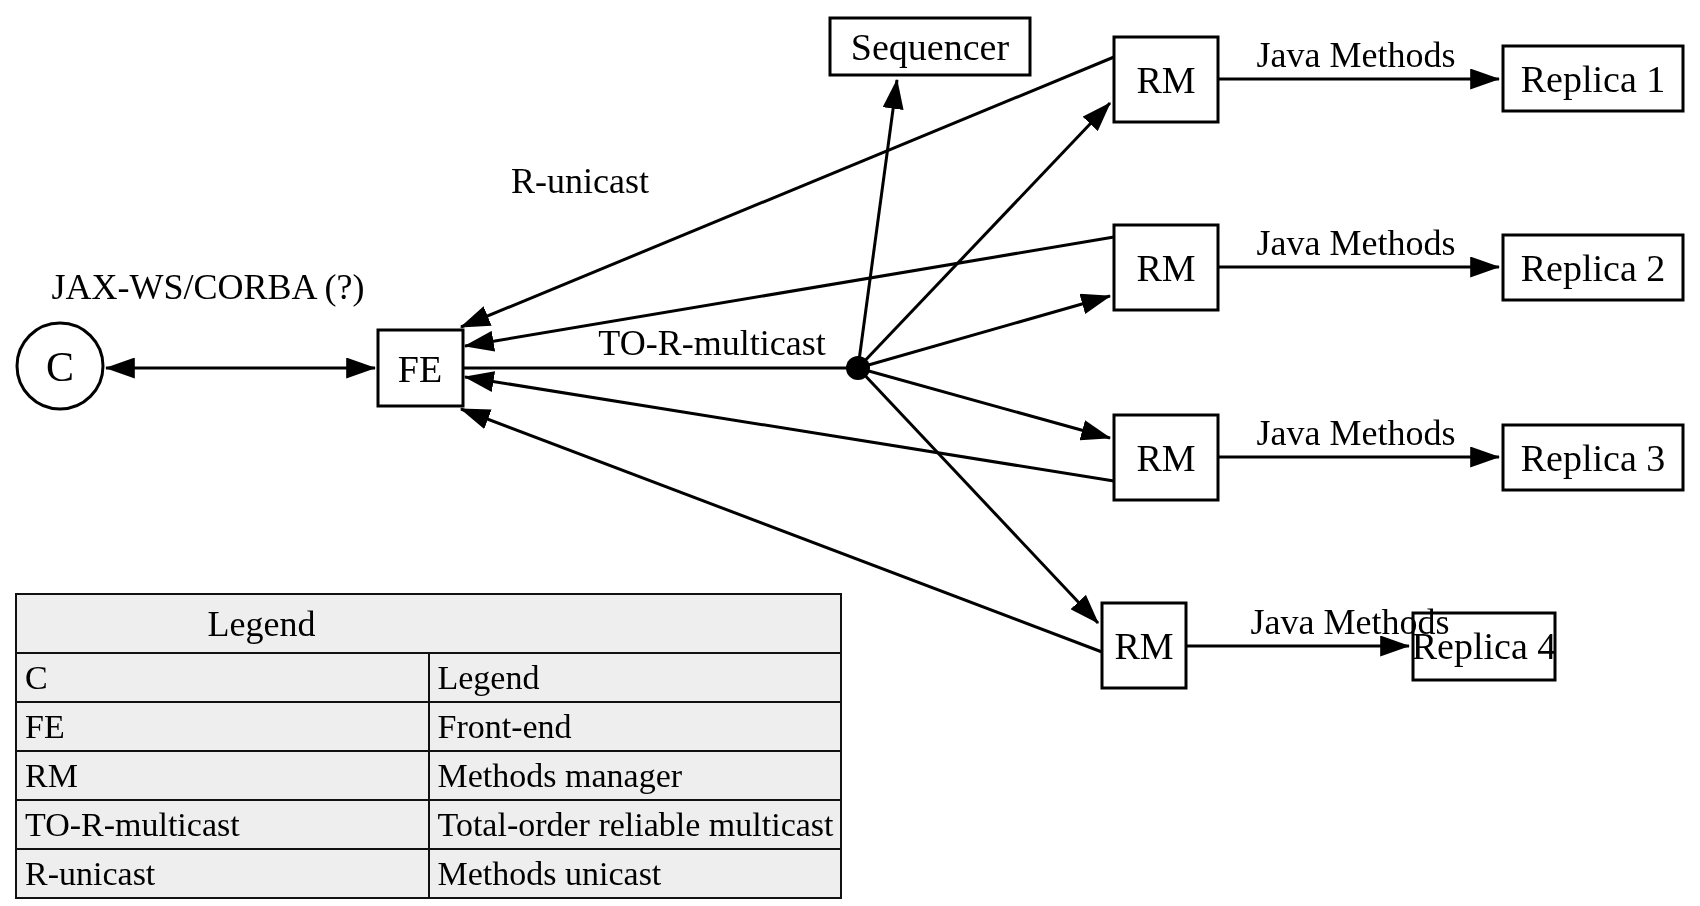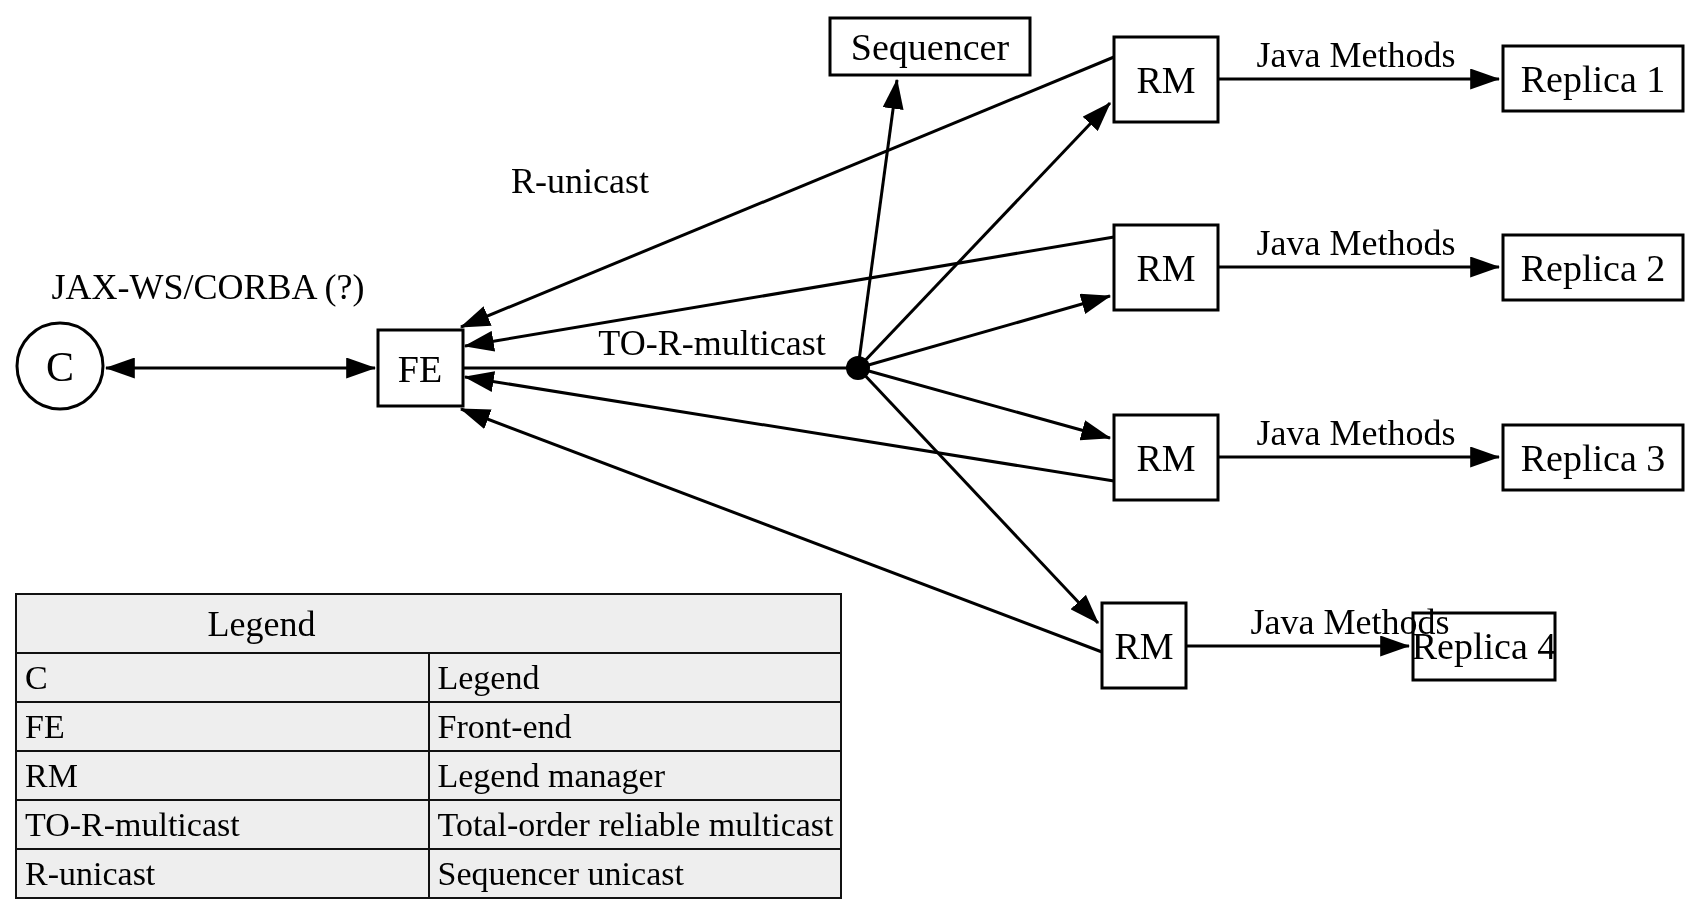--- a/index.html
+++ b/index.html
@@ -147,27 +147,27 @@
         <tr>
           <td class="lg-term">C</td>
           <td>Legend</td>
         </tr>
         <tr>
           <td class="lg-term">FE</td>
           <td>Front-end</td>
         </tr>
         <tr>
           <td class="lg-term">RM</td>
-          <td>Legend manager</td>
+          <td>Methods manager</td>
         </tr>
         <tr>
           <td class="lg-term">TO-R-multicast</td>
           <td>Total-order reliable multicast</td>
         </tr>
         <tr>
           <td class="lg-term">R-unicast</td>
-          <td>Sequencer unicast</td>
+          <td>Methods unicast</td>
         </tr>
       </tbody>
     </table>
   </div>
 
 </div>
 
 </body></html>

